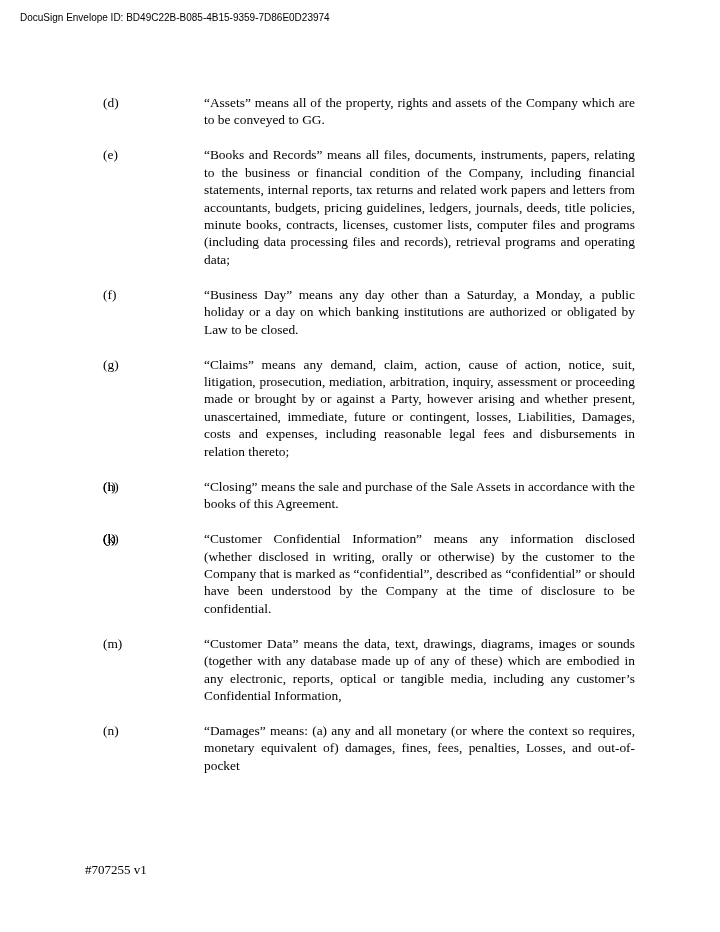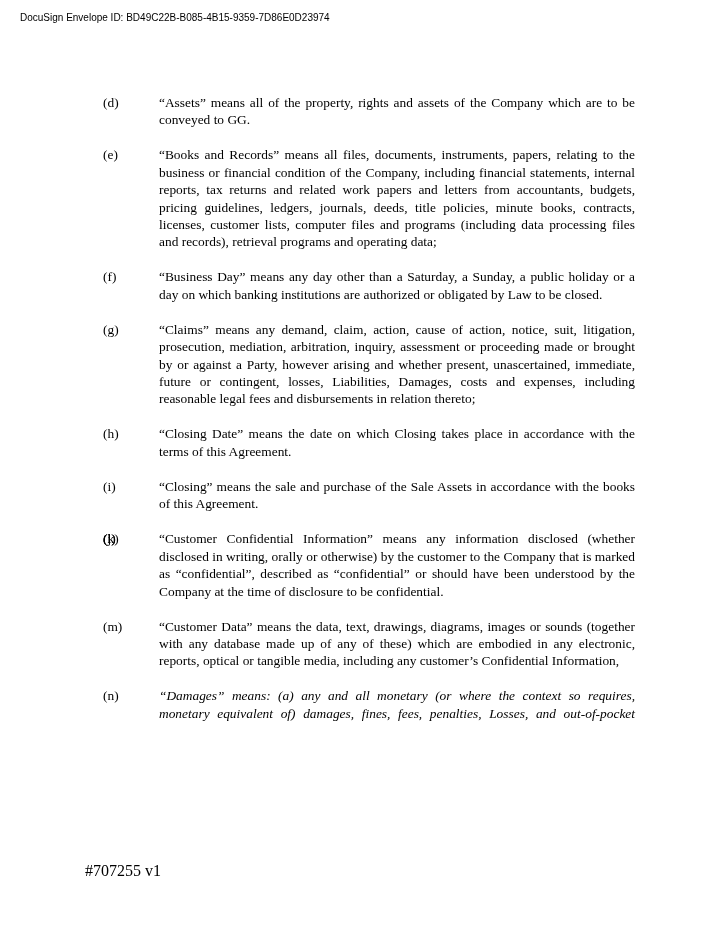--- a/index.html
+++ b/index.html
@@ -40,54 +40,54 @@
     }
     .def .label {
       position: absolute;
       left: 0;
       top: 0;
     }
     .def .text {
       display: block;
       text-align: justify;
       text-justify: inter-word;
+      margin-left: 45px;
     }
     .footer {
       position: absolute;
       left: 85px;
       top: 862px;
       font-family: "Liberation Serif", "DejaVu Serif", serif;
-      font-size: 16px;
+      font-size: 13px;
     }
   </style>
 </head>
 <body>
 
 <div class="envelope">DocuSign Envelope ID: BD49C22B-B085-4B15-9359-7D86E0D23974</div>
 
 <div class="defs">
   <div class="def">
     <span class="label">(d)</span>
     <span class="text">“Assets” means all of the property, rights and assets of the Company which are to be conveyed to GG.</span>
   </div>
   <div class="def">
     <span class="label">(e)</span>
     <span class="text">“Books and Records” means all files, documents, instruments, papers, relating to the business or financial condition of the Company, including financial statements, internal reports, tax returns and related work papers and letters from accountants, budgets, pricing guidelines, ledgers, journals, deeds, title policies, minute books, contracts, licenses, customer lists, computer files and programs (including data processing files and records), retrieval programs and operating data;</span>
   </div>
   <div class="def">
     <span class="label">(f)</span>
-    <span class="text">“Business Day” means any day other than a Saturday, a Sunday, a public holiday or a day on which banking institutions are authorized or obligated by Law to be closed.</span>
+    <span class="text">“Business Day” means any day other than a Saturday, a Monday, a public holiday or a day on which banking institutions are authorized or obligated by Law to be closed.</span>
   </div>
   <div class="def">
     <span class="label">(g)</span>
     <span class="text">“Claims” means any demand, claim, action, cause of action, notice, suit, litigation, prosecution, mediation, arbitration, inquiry, assessment or proceeding made or brought by or against a Party, however arising and whether present, unascertained, immediate, future or contingent, losses, Liabilities, Damages, costs and expenses, including reasonable legal fees and disbursements in relation thereto;</span>
   </div>
   <div class="def">
     <span class="label">(h)</span>
-    <span class="text">“Closing Date” means the date on which Closing takes place in accordance with the terms of this Agreement.</span>
   </div>
   <div class="def">
     <span class="label">(i)</span>
     <span class="text">“Closing” means the sale and purchase of the Sale Assets in accordance with the books of this Agreement.</span>
   </div>
   <div class="def">
     <span class="label">(j)</span>
   </div>
   <div class="def">
     <span class="label">(k)</span>
@@ -95,17 +95,17 @@
   <div class="def">
     <span class="label">(l)</span>
     <span class="text">“Customer Confidential Information” means any information disclosed (whether disclosed in writing, orally or otherwise) by the customer to the Company that is marked as “confidential”, described as “confidential” or should have been understood by the Company at the time of disclosure to be confidential.</span>
   </div>
   <div class="def">
     <span class="label">(m)</span>
     <span class="text">“Customer Data” means the data, text, drawings, diagrams, images or sounds (together with any database made up of any of these) which are embodied in any electronic, reports, optical or tangible media, including any customer’s Confidential Information,</span>
   </div>
   <div class="def">
     <span class="label">(n)</span>
-    <span class="text" style="text-align-last: justify; font-style: italic;">“Damages” means: (a) any and all monetary (or where the context so requires, monetary equivalent of) damages, fines, fees, penalties, Losses, and out-of-pocket</span>
+    <span class="text" style="text-align-last: justify;">“Damages” means: (a) any and all monetary (or where the context so requires, monetary equivalent of) damages, fines, fees, penalties, Losses, and out-of-pocket</span>
   </div>
 </div>
 
 <div class="footer">#707255 v1</div>
 
 </body></html>

